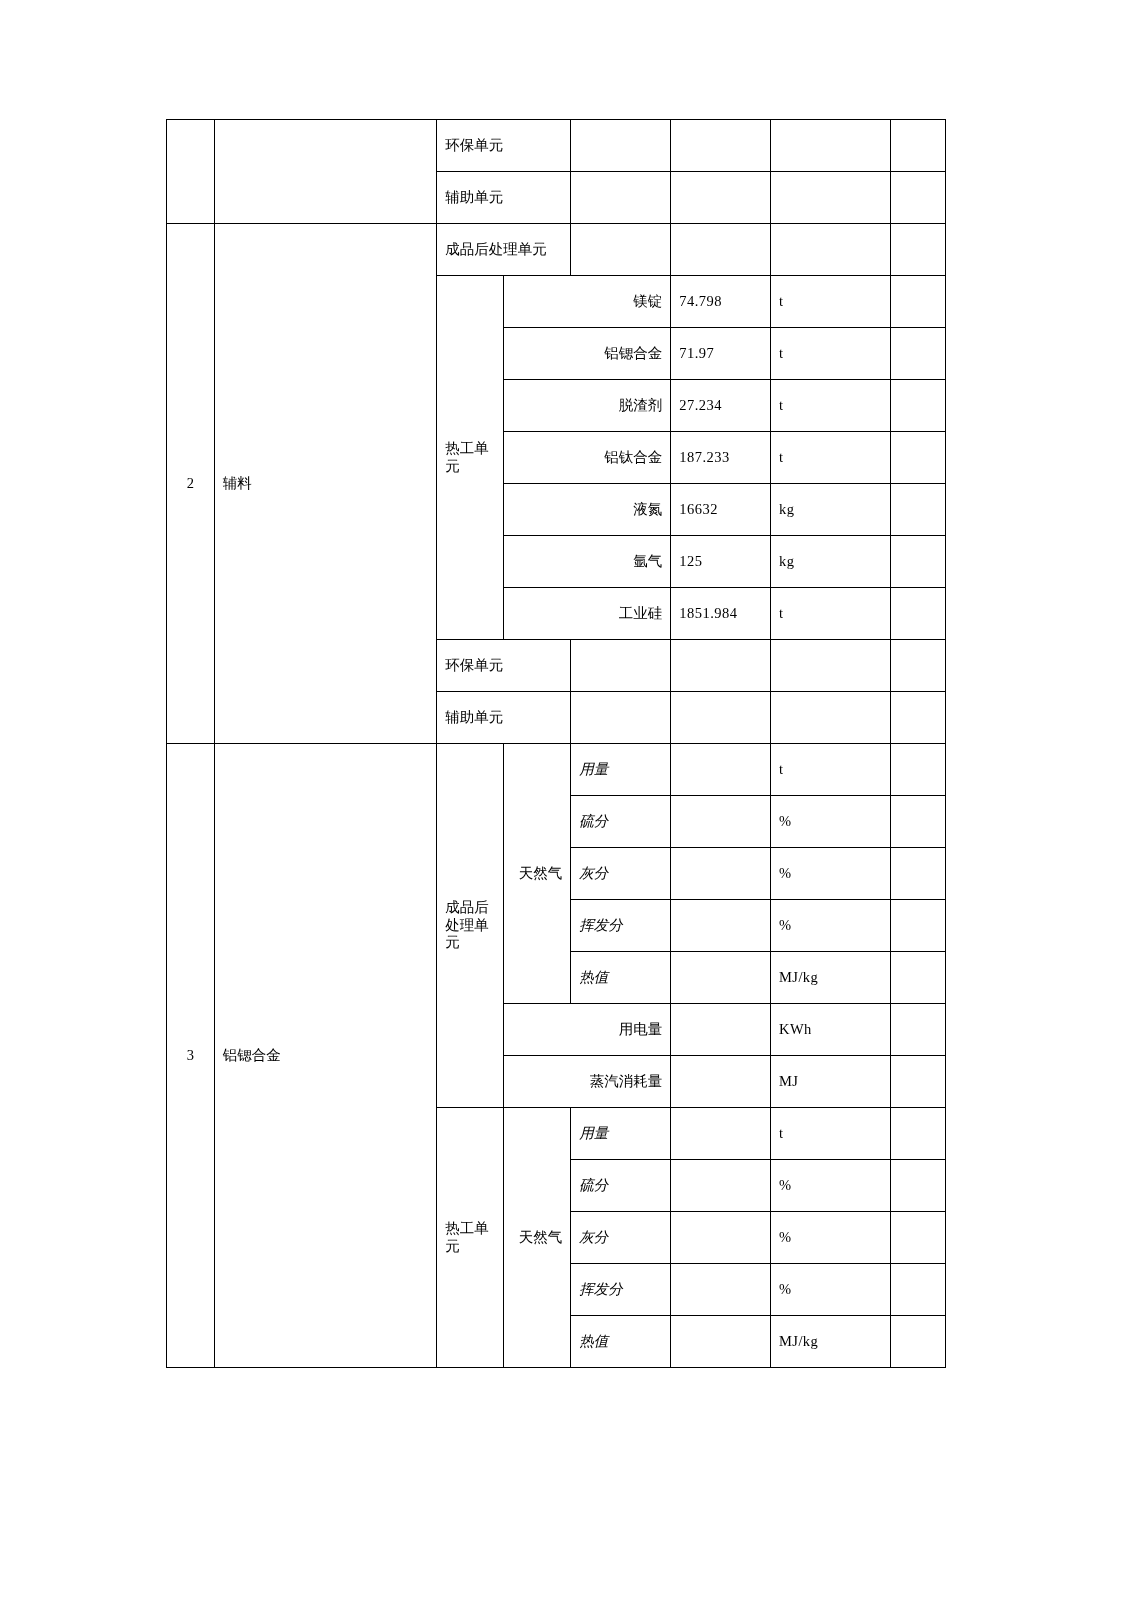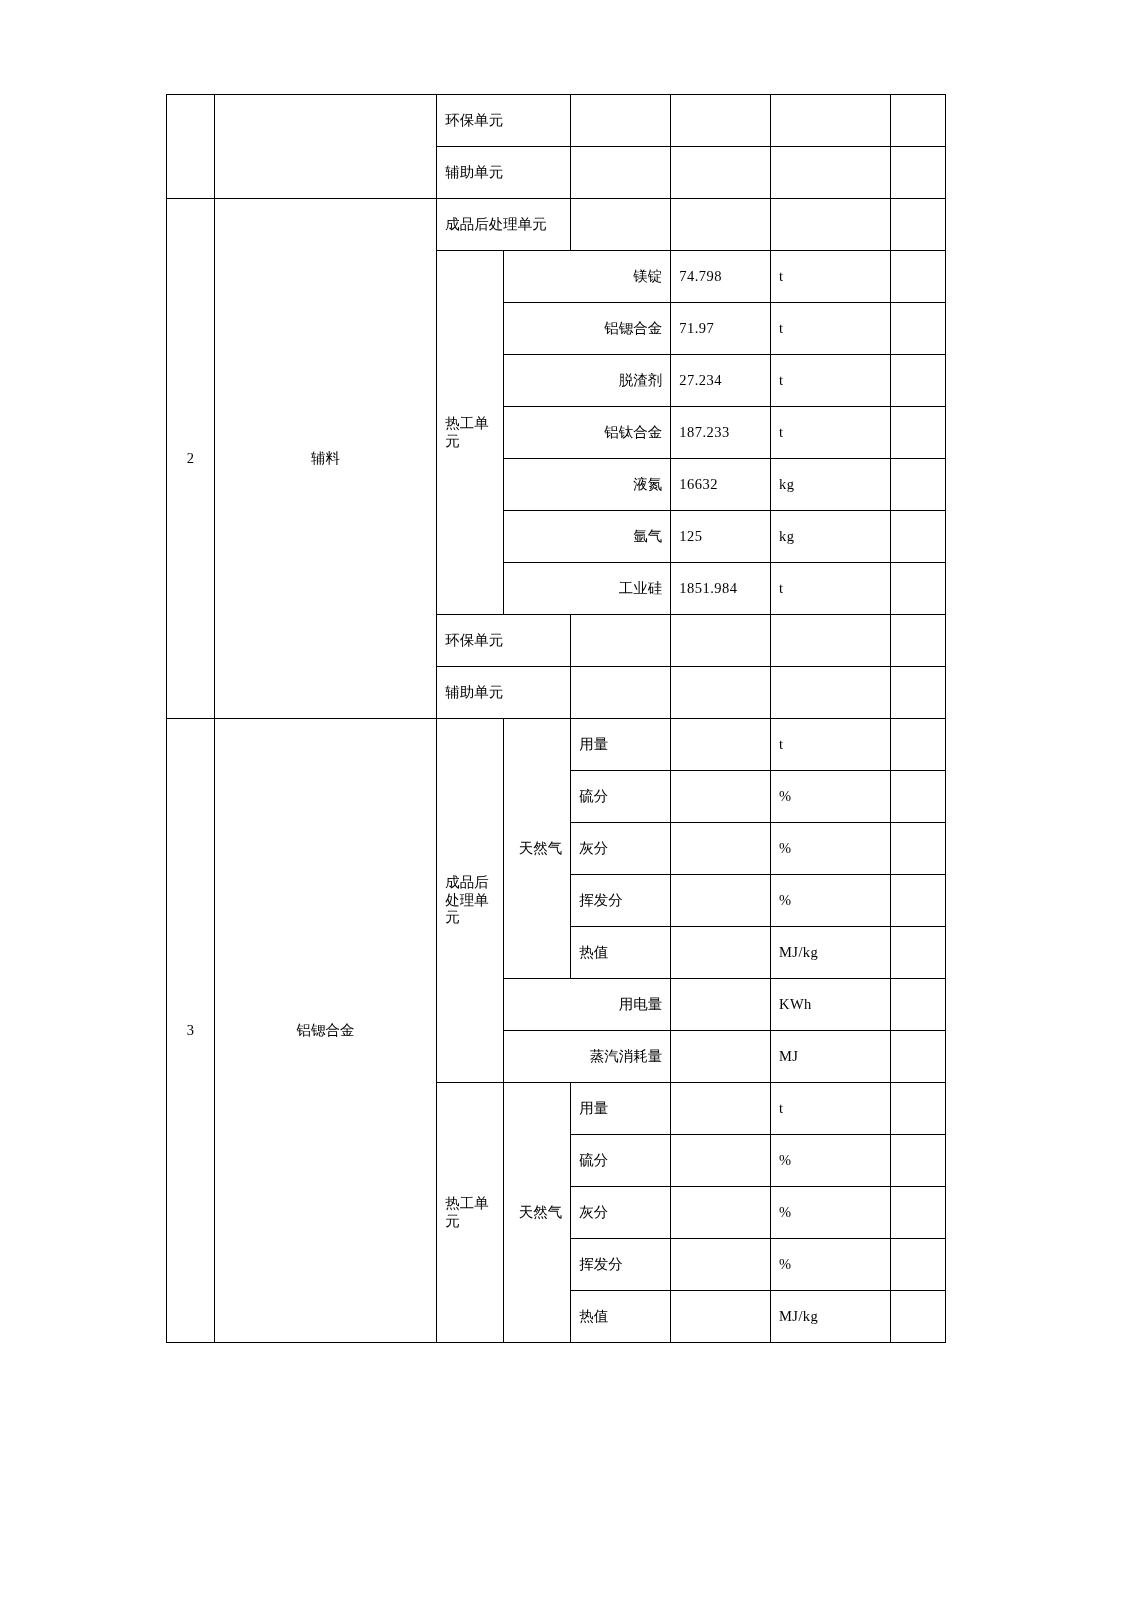--- a/index.html
+++ b/index.html
@@ -11,42 +11,42 @@
     width: 1131px;
     height: 1600px;
     font-family: "Liberation Serif", "DejaVu Serif", serif;
     color: #000000;
   }
   .page {
     position: relative;
     width: 1047px;
     height: 1600px;
     box-sizing: border-box;
-    padding: 94px 0 0 166px;
+    padding: 119px 0 0 166px;
   }
   table.doc-table {
     border-collapse: collapse;
     table-layout: fixed;
     width: 780px;
   }
   table.doc-table td {
     border: 1px solid #000000;
     padding: 0 8px;
     font-size: 14.5px;
     line-height: 1.2;
     vertical-align: middle;
     height: 52px;
     box-sizing: border-box;
     font-family: "Liberation Serif", "DejaVu Serif", serif;
   }
   td.c-idx   { width: 42px;  text-align: center; }
-  td.c-cat   { width: 196px; text-align: center; padding-left: 10px; }
+  td.c-cat   { width: 196px; text-align: left; padding-left: 10px; }
   td.c-unit  { width: 118px; text-align: left; padding-left: 10px; }
   td.c-item  { width: 122px; text-align: right; padding-left: 10px; }
-  td.c-sub   { width: 88px;  text-align: left; padding-left: 10px; }
+  td.c-sub   { width: 88px;  text-align: left; padding-left: 10px; font-style: italic; }
   td.c-val   { width: 88px;  text-align: left; padding-left: 8px; }
   td.c-uom   { width: 106px; text-align: left; padding-left: 8px; }
   td.c-rem   { width: 48px; }
   .num {
     font-family: "Liberation Serif", "DejaVu Serif", serif;
     letter-spacing: 0.5px;
   }
   .uom {
     font-family: "Liberation Serif", "DejaVu Serif", serif;
     letter-spacing: 0.4px;

